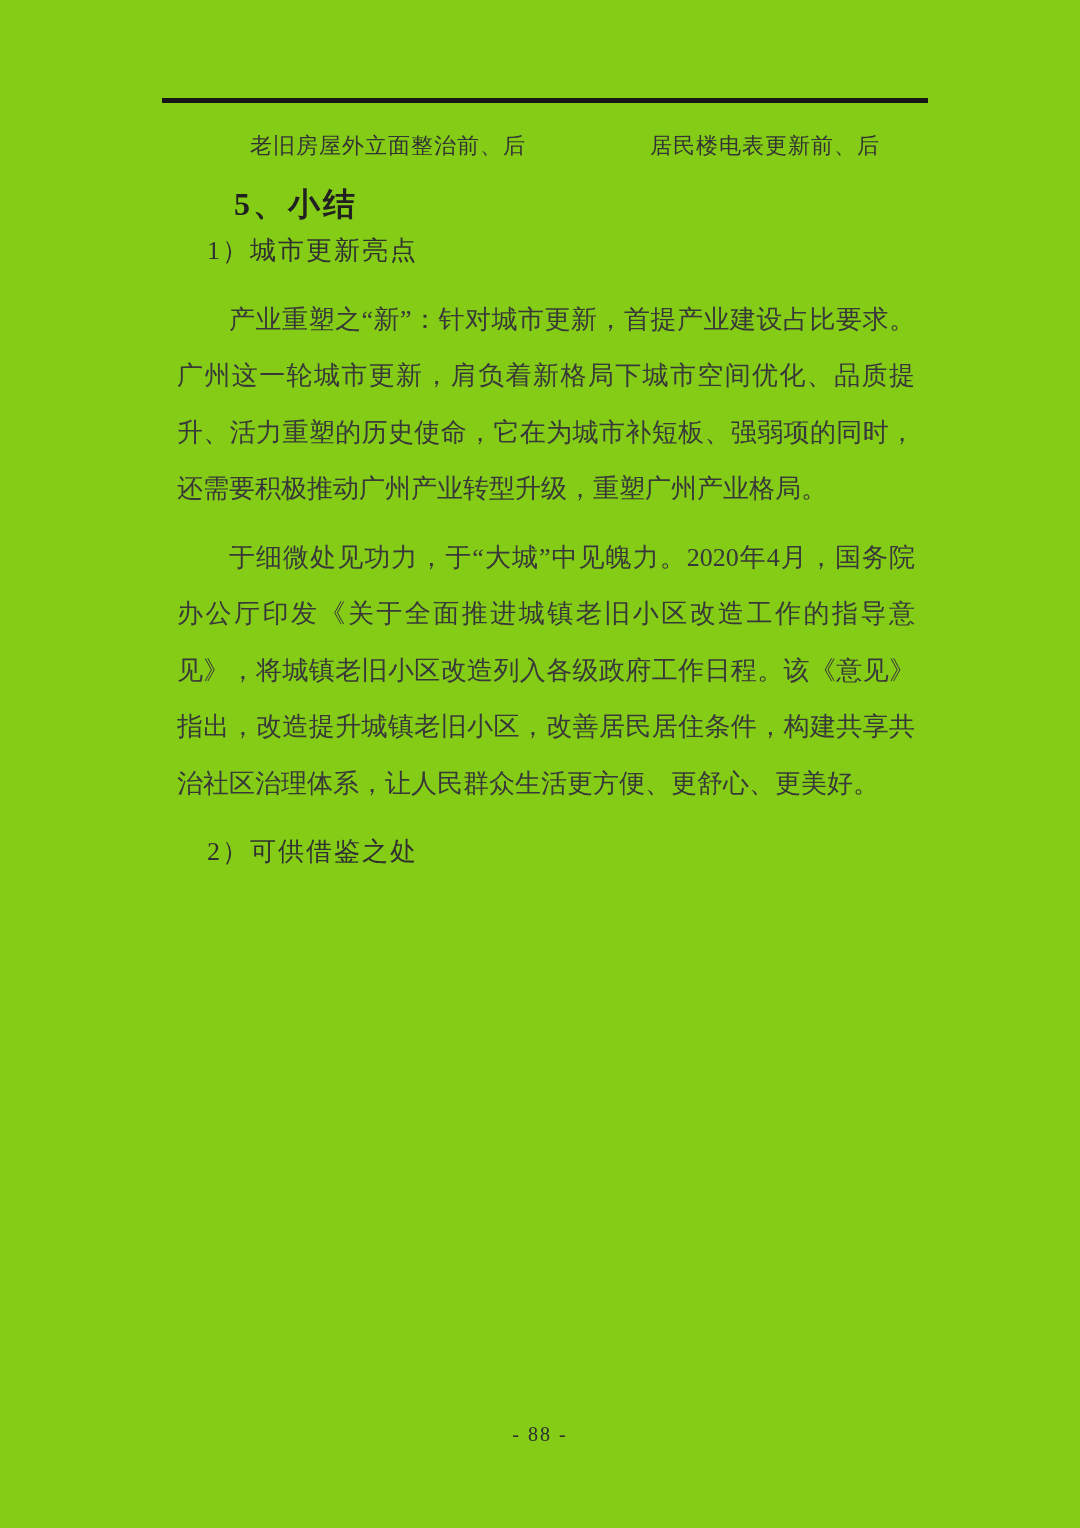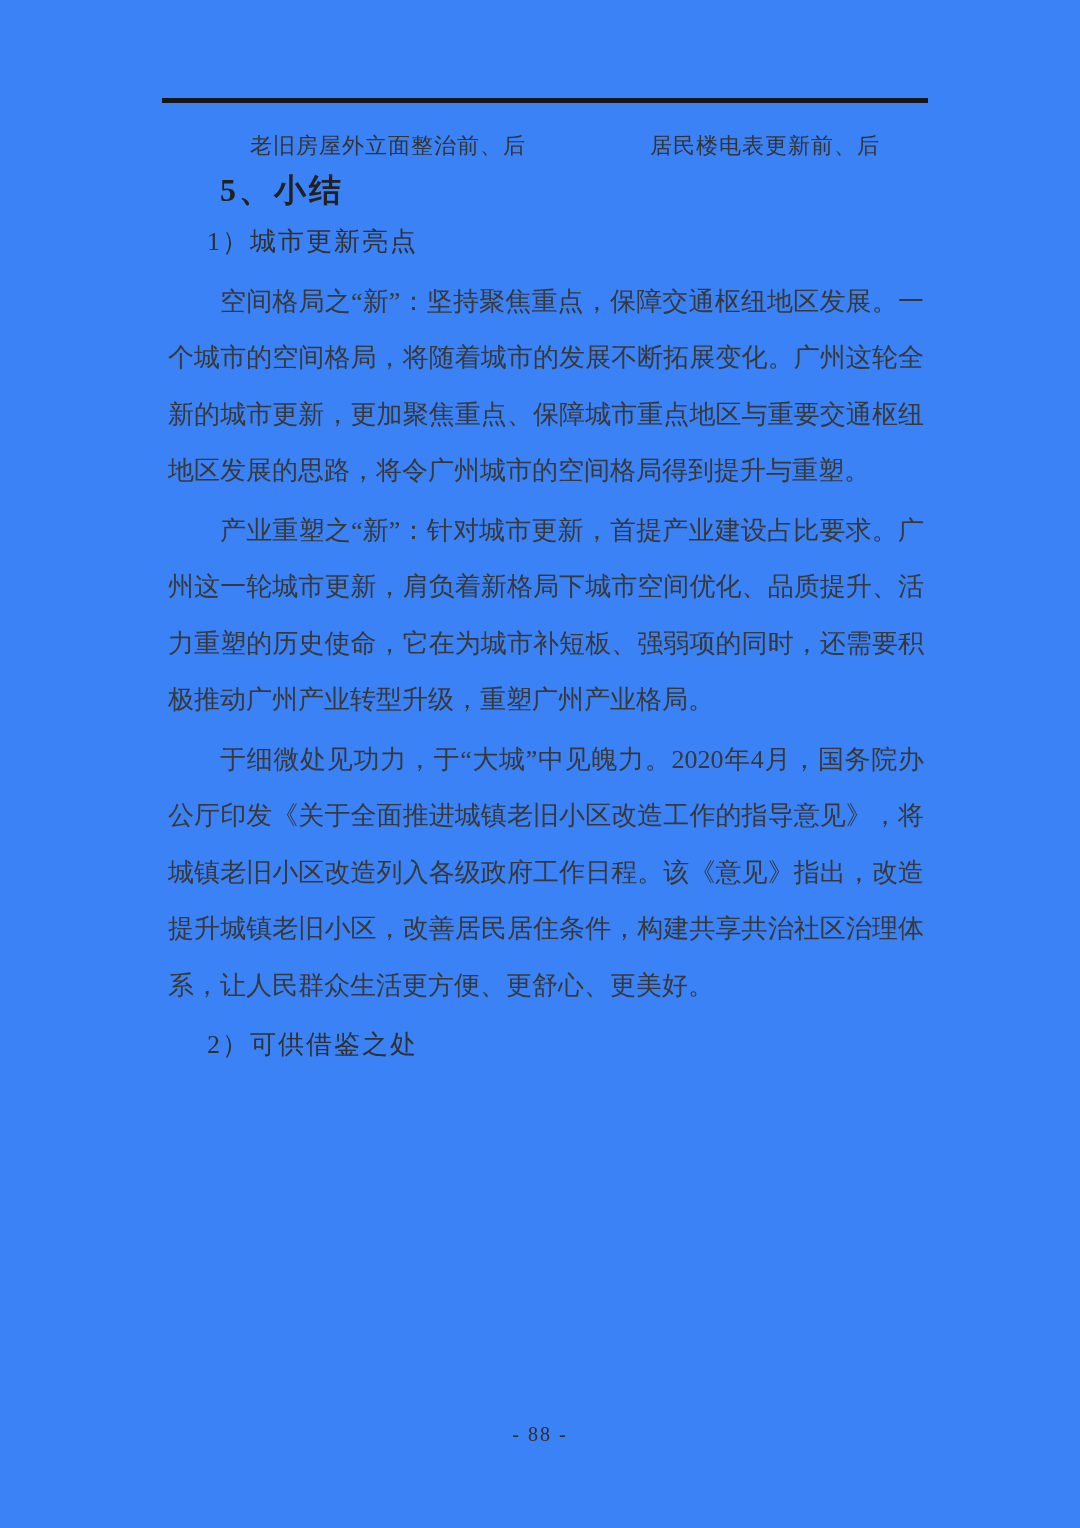--- a/index.html
+++ b/index.html
@@ -4,21 +4,21 @@
 <style>
   html, body {
     margin: 0;
     padding: 0;
     background: #ffffff;
   }
   .page {
     position: relative;
     width: 1080px;
     height: 1528px;
-    background: #3b82f6;
+    background: #84cc16;
     font-family: "Liberation Serif", "DejaVu Serif", serif;
     color: #383838;
     overflow: hidden;
   }
   .top-rule {
     position: absolute;
     left: 162px;
     top: 98px;
     width: 766px;
     height: 5px;
@@ -32,40 +32,40 @@
     letter-spacing: 1px;
     color: #333333;
     white-space: nowrap;
   }
   .caption-left  { left: 250px; }
   .caption-right { left: 650px; }
   .heading {
     position: absolute;
     left: 216px;
     top: 167px;
-    margin: 4px;
+    margin: 18px;
     font-size: 32px;
     line-height: 38px;
     font-weight: bold;
     letter-spacing: 3px;
     color: #212121;
     white-space: nowrap;
   }
   .body-col {
     position: absolute;
     left: 165px;
     top: 211px;
     width: 762px;
     font-size: 26px;
     line-height: 56.5px;
     text-align: justify;
     text-justify: inter-character;
     color: #383838;
   }
-  .body-col p { margin: 3px; padding: 0; }
+  .body-col p { margin: 12px; padding: 0; }
   .para { text-indent: 52px; }
   .subhead {
     margin-left: 42px !important;
     text-align: left;
     letter-spacing: 2px;
     color: #303030;
   }
   .page-number {
     position: absolute;
     left: 0;
@@ -90,21 +90,20 @@
   <span class="caption caption-right">居民楼电表更新前、后</span>
 
   <h2 class="heading">5、小结</h2>
 
   <div class="body-col">
 
     <p class="subhead">1）城市更新亮点</p>
 
 
 
-    <p class="para">空间格局之“新”：坚持聚焦重点，保障交通枢纽地区发展。一个城市的空间格局，将随着城市的发展不断拓展变化。广州这轮全新的城市更新，更加聚焦重点、保障城市重点地区与重要交通枢纽地区发展的思路，将令广州城市的空间格局得到提升与重塑。</p>
 
     <p class="para">产业重塑之“新”：针对城市更新，首提产业建设占比要求。广州这一轮城市更新，肩负着新格局下城市空间优化、品质提升、活力重塑的历史使命，它在为城市补短板、强弱项的同时，还需要积极推动广州产业转型升级，重塑广州产业格局。</p>
 
     <p class="para">于细微处见功力，于“大城”中见魄力。2020年4月，国务院办公厅印发《关于全面推进城镇老旧小区改造工作的指导意见》，将城镇老旧小区改造列入各级政府工作日程。该《意见》指出，改造提升城镇老旧小区，改善居民居住条件，构建共享共治社区治理体系，让人民群众生活更方便、更舒心、更美好。</p>
 
     <p class="subhead">2）可供借鉴之处</p>
 
 
   </div>
 

